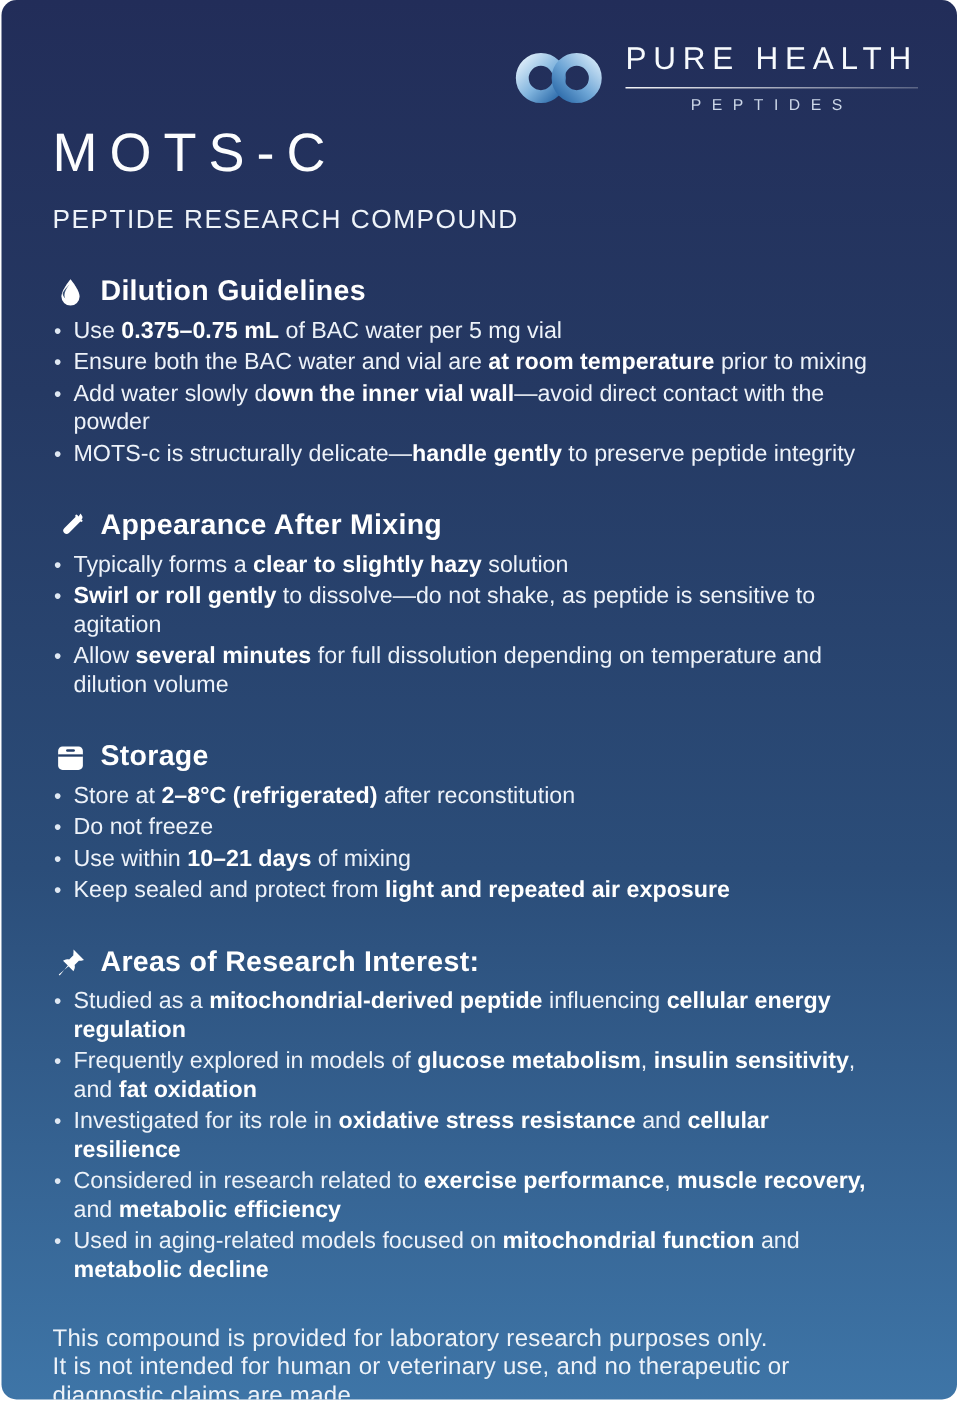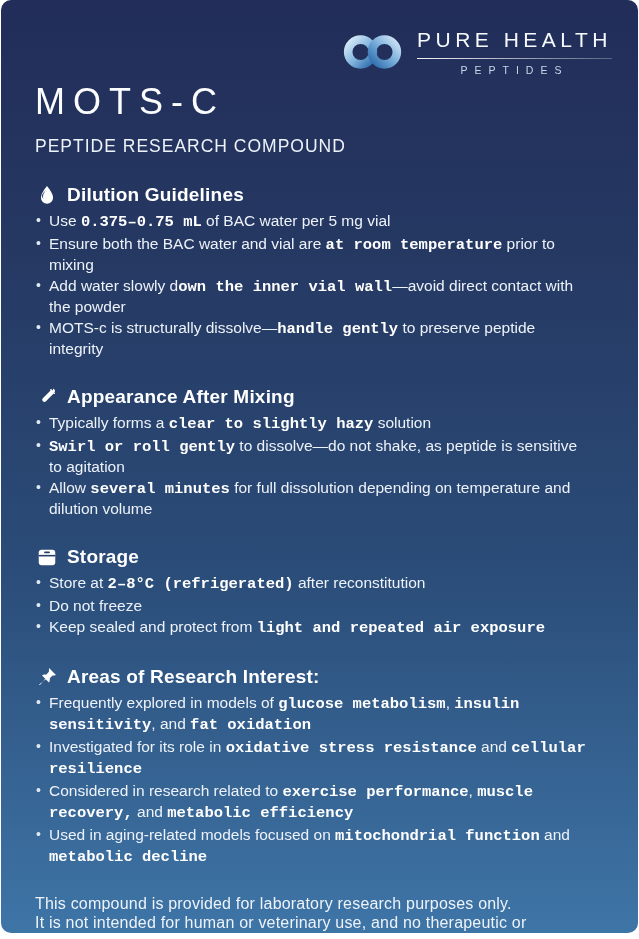--- a/index.html
+++ b/index.html
@@ -30,21 +30,21 @@
   .sec-head{display:flex;align-items:center;gap:9px;margin-bottom:5px;}
   .sec-icon{width:23px;height:23px;flex:0 0 auto;display:flex;align-items:center;justify-content:center;}
   .sec-icon svg{width:22px;height:22px;display:block;}
   .sec-head h2{margin:0;font-size:19px;line-height:23px;font-weight:700;color:#ffffff;letter-spacing:.2px;}
   ul.bullets{margin:0;padding:0;list-style:none;}
   ul.bullets li{
     position:relative;padding-left:14px;font-size:15.5px;line-height:19px;
     margin:0 0 2px;color:#edf2f9;
   }
   ul.bullets li::before{content:"•";position:absolute;left:1px;top:0;color:#dfe8f3;font-size:14px;}
-  ul.bullets b{font-weight:700;color:#ffffff;font-family:Liberation Mono, monospace;}
+  ul.bullets b{font-weight:700;color:#ffffff;}
   .disclaimer-text{
     margin:2px 0 0;font-size:16px;line-height:19px;color:#eef3f9;
     white-space:pre-line;letter-spacing:.2px;
   }
 </style>
 </head>
 <body>
 
 <div class="card">
 
@@ -83,21 +83,21 @@
               <path fill="#ffffff" d="M12 2.3C12 2.3 5.4 10 5.4 14.9a6.6 6.6 0 0 0 13.2 0C18.6 10 12 2.3 12 2.3Z"></path>
               <path fill="#243e68" d="M11.2 6.2c-1.8 2.4-3.6 5.4-3.6 7.6 0 .9.2 1.8.6 2.6-1.2-1-1.9-2.4-1.9-4C6.3 12.3 8.3 8.9 11.2 6.2Z" opacity=".9"></path>
             </svg>
           </span>
           <h2>Dilution Guidelines</h2>
         </div>
         <ul class="bullets">
           <li><span>Use </span><b>0.375–0.75 mL</b><span> of BAC water per 5 mg vial</span></li>
           <li><span>Ensure both the BAC water and vial are </span><b>at room temperature</b><span> prior to mixing</span></li>
           <li><span>Add water slowly d</span><b>own the inner vial wall</b><span>—avoid direct contact with the powder</span></li>
-          <li><span>MOTS-c is structurally dissolve—</span><b>handle gently</b><span> to preserve peptide integrity</span></li>
+          <li><span>MOTS-c is structurally delicate—</span><b>handle gently</b><span> to preserve peptide integrity</span></li>
         </ul>
       </section>
       <section class="section">
         <div class="sec-head">
           <span class="sec-icon">
             <svg viewBox="0 0 24 24">
               <g transform="rotate(45 11 13)" fill="#ffffff">
                 <path d="M8.7 3.4h4.8v12.3a2.4 2.4 0 0 1-4.8 0Z"></path>
                 <rect x="7.7" y="2.2" width="6.8" height="1.7" rx=".85"></rect>
               </g>
@@ -119,33 +119,35 @@
               <rect x="3" y="4" width="18" height="17" rx="3.2" fill="#ffffff"></rect>
               <rect x="3" y="9.7" width="18" height="1.7" fill="#243e68"></rect>
               <rect x="8.8" y="6" width="6.4" height="1.9" rx=".95" fill="#243e68"></rect>
             </svg>
           </span>
           <h2>Storage</h2>
         </div>
         <ul class="bullets">
           <li><span>Store at </span><b>2–8°C (refrigerated)</b><span> after reconstitution</span></li>
           <li><span>Do not freeze</span></li>
+          <li><span>Use within </span><b>10–21 days</b><span> of mixing</span></li>
           <li><span>Keep sealed and protect from </span><b>light and repeated air exposure</b></li>
         </ul>
       </section>
       <section class="section">
         <div class="sec-head">
           <span class="sec-icon">
             <svg viewBox="0 0 24 24">
               <path fill="#ffffff" d="M14.2 2.2 21.8 9.8l-1.9.5c-.6.15-1.2.17-1.8.06l-3.1 3.1c.33 1.1.23 2.3-.3 3.35l-.55 1.1-4.1-4.1-5.9 7.2-.7-.7 7.2-5.9-4.1-4.1 1.1-.55c1.05-.53 2.25-.63 3.35-.3l3.1-3.1c-.11-.6-.09-1.2.06-1.8Z"></path>
             </svg>
           </span>
           <h2>Areas of Research Interest:</h2>
         </div>
         <ul class="bullets">
+          <li><span>Studied as a </span><b>mitochondrial-derived peptide</b><span> influencing </span><b>cellular energy regulation</b></li>
           <li><span>Frequently explored in models of </span><b>glucose metabolism</b><span>, </span><b>insulin sensitivity</b><span>, and </span><b>fat oxidation</b></li>
           <li><span>Investigated for its role in </span><b>oxidative stress resistance</b><span> and </span><b>cellular resilience</b></li>
           <li><span>Considered in research related to </span><b>exercise performance</b><span>, </span><b>muscle recovery,</b><span> and </span><b>metabolic efficiency</b></li>
           <li><span>Used in aging-related models focused on </span><b>mitochondrial function</b><span> and </span><b>metabolic decline</b></li>
         </ul>
       </section>
       <section class="section">
         <p class="disclaimer-text">This compound is provided for laboratory research purposes only.
 It is not intended for human or veterinary use, and no therapeutic or diagnostic claims are made.</p>
       </section>

